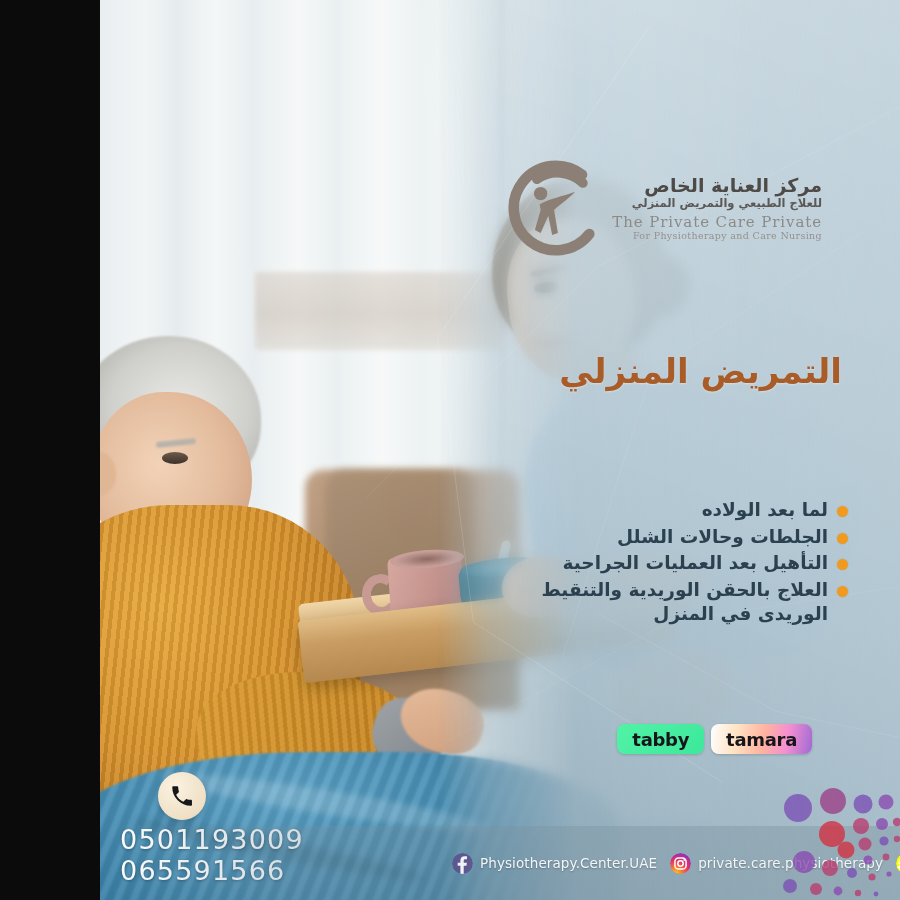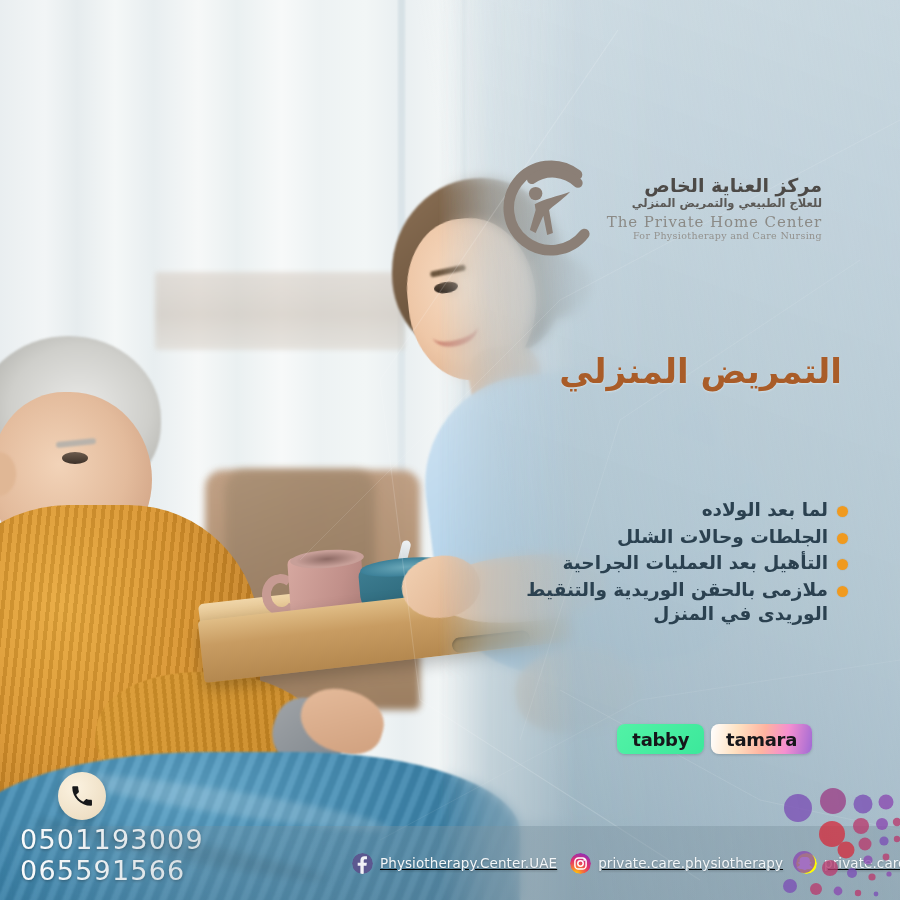--- a/index.html
+++ b/index.html
@@ -5,21 +5,21 @@
 <style>
   * { margin:0; padding:0; box-sizing:border-box; }
   html, body {
     width:900px; height:900px;
     font-family:"DejaVu Sans","Liberation Sans",sans-serif;
     background:#0b0b0b; overflow:hidden;
   }
 
   .poster{
     position:relative;
-    width:900px; height:900px;
+    width:800px; height:900px;
     overflow:hidden;
     background:#cfd9de;
   }
 
   
   .photo{ position:absolute; inset:0; overflow:hidden; }
 
   
   .curtain{
     position:absolute; left:0; top:0; width:640px; height:820px;
@@ -393,21 +393,21 @@
   }
 
   
   .socialbar{
     position:absolute; left:0; bottom:0; width:900px; height:74px;
     background:linear-gradient(90deg, rgba(110,140,155,.0) 0%, rgba(116,143,158,.30) 22%, rgba(124,148,161,.42) 55%, rgba(128,150,162,.45) 100%);
     display:flex; flex-direction:row; align-items:center;
     direction:ltr; padding-left:352px; gap:13px;
   }
   .social{
-    display:flex; flex-direction:row; align-items:center; gap:7px;text-decoration:underline;
+    display:flex; flex-direction:row; align-items:center; gap:7px;
   }
   .social .label{
     font-size:13.5px; color:#f2f6f8; font-weight:500; letter-spacing:.1px;
     text-shadow:0 1px 2px rgba(0,0,0,.3);
     white-space:nowrap;
   }
   .ic{ width:21px; height:21px; flex:0 0 21px; border-radius:50%; }
 
   
   .halftone{
@@ -482,21 +482,21 @@
     <path d="M860 260 L620 420 L520 740" fill="none" stroke="#ffffff" stroke-opacity=".18" stroke-width="1"></path>
     <path d="M560 690 L760 800 L900 830" fill="none" stroke="#ffffff" stroke-opacity=".20" stroke-width="1"></path>
     <path d="M380 840 L640 700 L900 660" fill="none" stroke="#ffffff" stroke-opacity=".14" stroke-width="1"></path>
   </svg>
 
   <div class="logo">
 
     <div class="logo-text">
       <div class="logo-ar1">مركز العناية الخاص</div>
       <div class="logo-ar2">للعلاج الطبيعي والتمريض المنزلي</div>
-      <div class="logo-en1">The Private Home Center</div>
+      <div class="logo-en1">The Private Care Private</div>
       <div class="logo-en2">For Physiotherapy and Care Nursing</div>
     </div>
 
     <svg class="logo-mark" viewBox="0 0 100 100">
       <path d="M50 6 A44 44 0 0 1 94 50 A44 44 0 0 1 50 94 A44 44 0 0 1 6 50" fill="none" stroke="#8b7f76" stroke-width="11" stroke-linecap="round" transform="rotate(128 50 50)"></path>
       <path d="M78 24 A38 38 0 0 0 30 20" fill="none" stroke="#8b7f76" stroke-width="10" stroke-linecap="round"></path>
       <circle cx="34" cy="35" r="7" fill="#8b7f76"></circle>
       <path d="M33 46 C44 40 56 38 70 33 C60 43 52 48 48 52 L52 76 L46 78 L42 58 L34 76 L28 73 L34 52 Z" fill="#8b7f76"></path>
     </svg>
   </div>
@@ -512,21 +512,21 @@
     <li>
       <span class="dot"></span>
       <span class="txt">الجلطات وحالات الشلل</span>
     </li>
     <li>
       <span class="dot"></span>
       <span class="txt">التأهيل بعد العمليات الجراحية</span>
     </li>
     <li>
       <span class="dot"></span>
-      <span class="txt">ملازمى بالحقن الوريدية والتنقيط الوريدى في المنزل</span>
+      <span class="txt">العلاج بالحقن الوريدية والتنقيط الوريدى في المنزل</span>
     </li>
   </ul>
 
   <div class="pay">
     <div class="badge badge-tamara">tamara</div>
     <div class="badge badge-tabby">tabby</div>
   </div>
 
   <div class="phone-badge">
     <svg width="26" height="26" viewBox="0 0 24 24">

